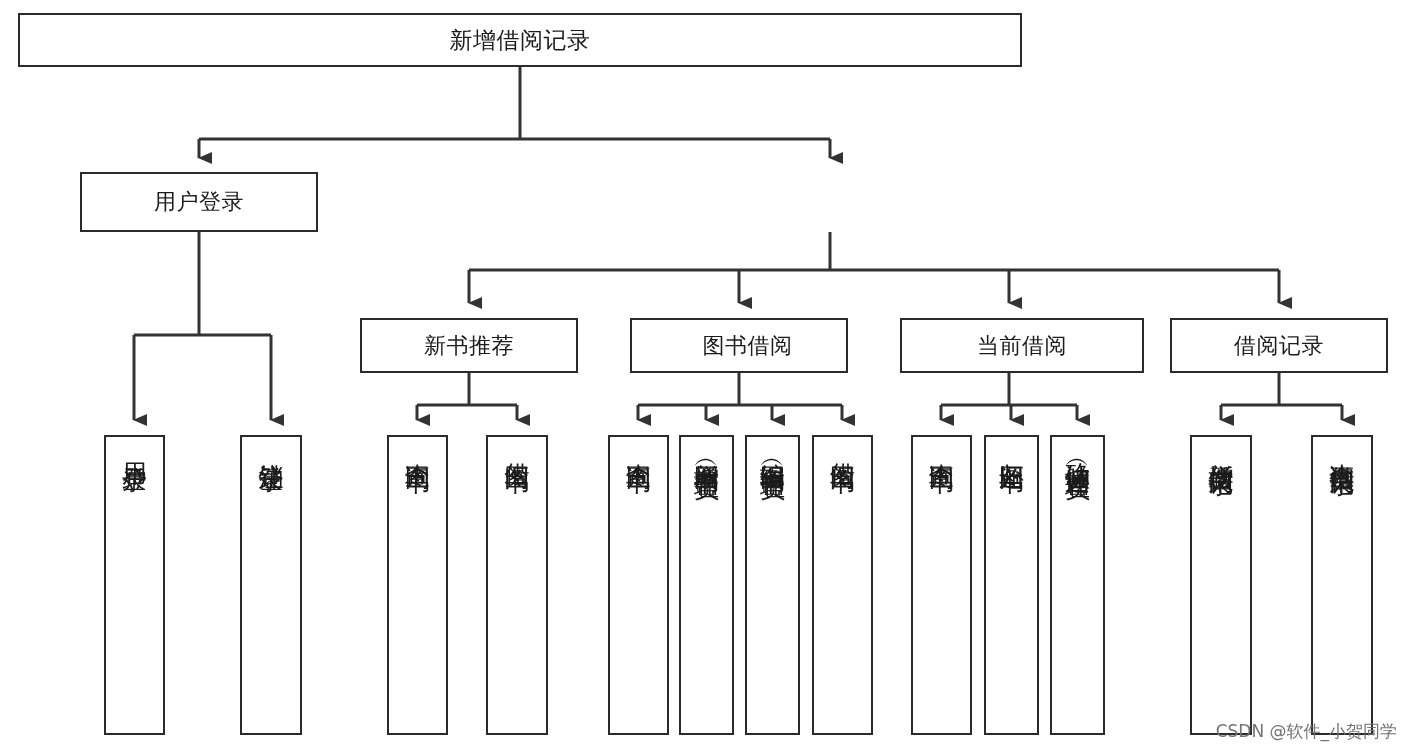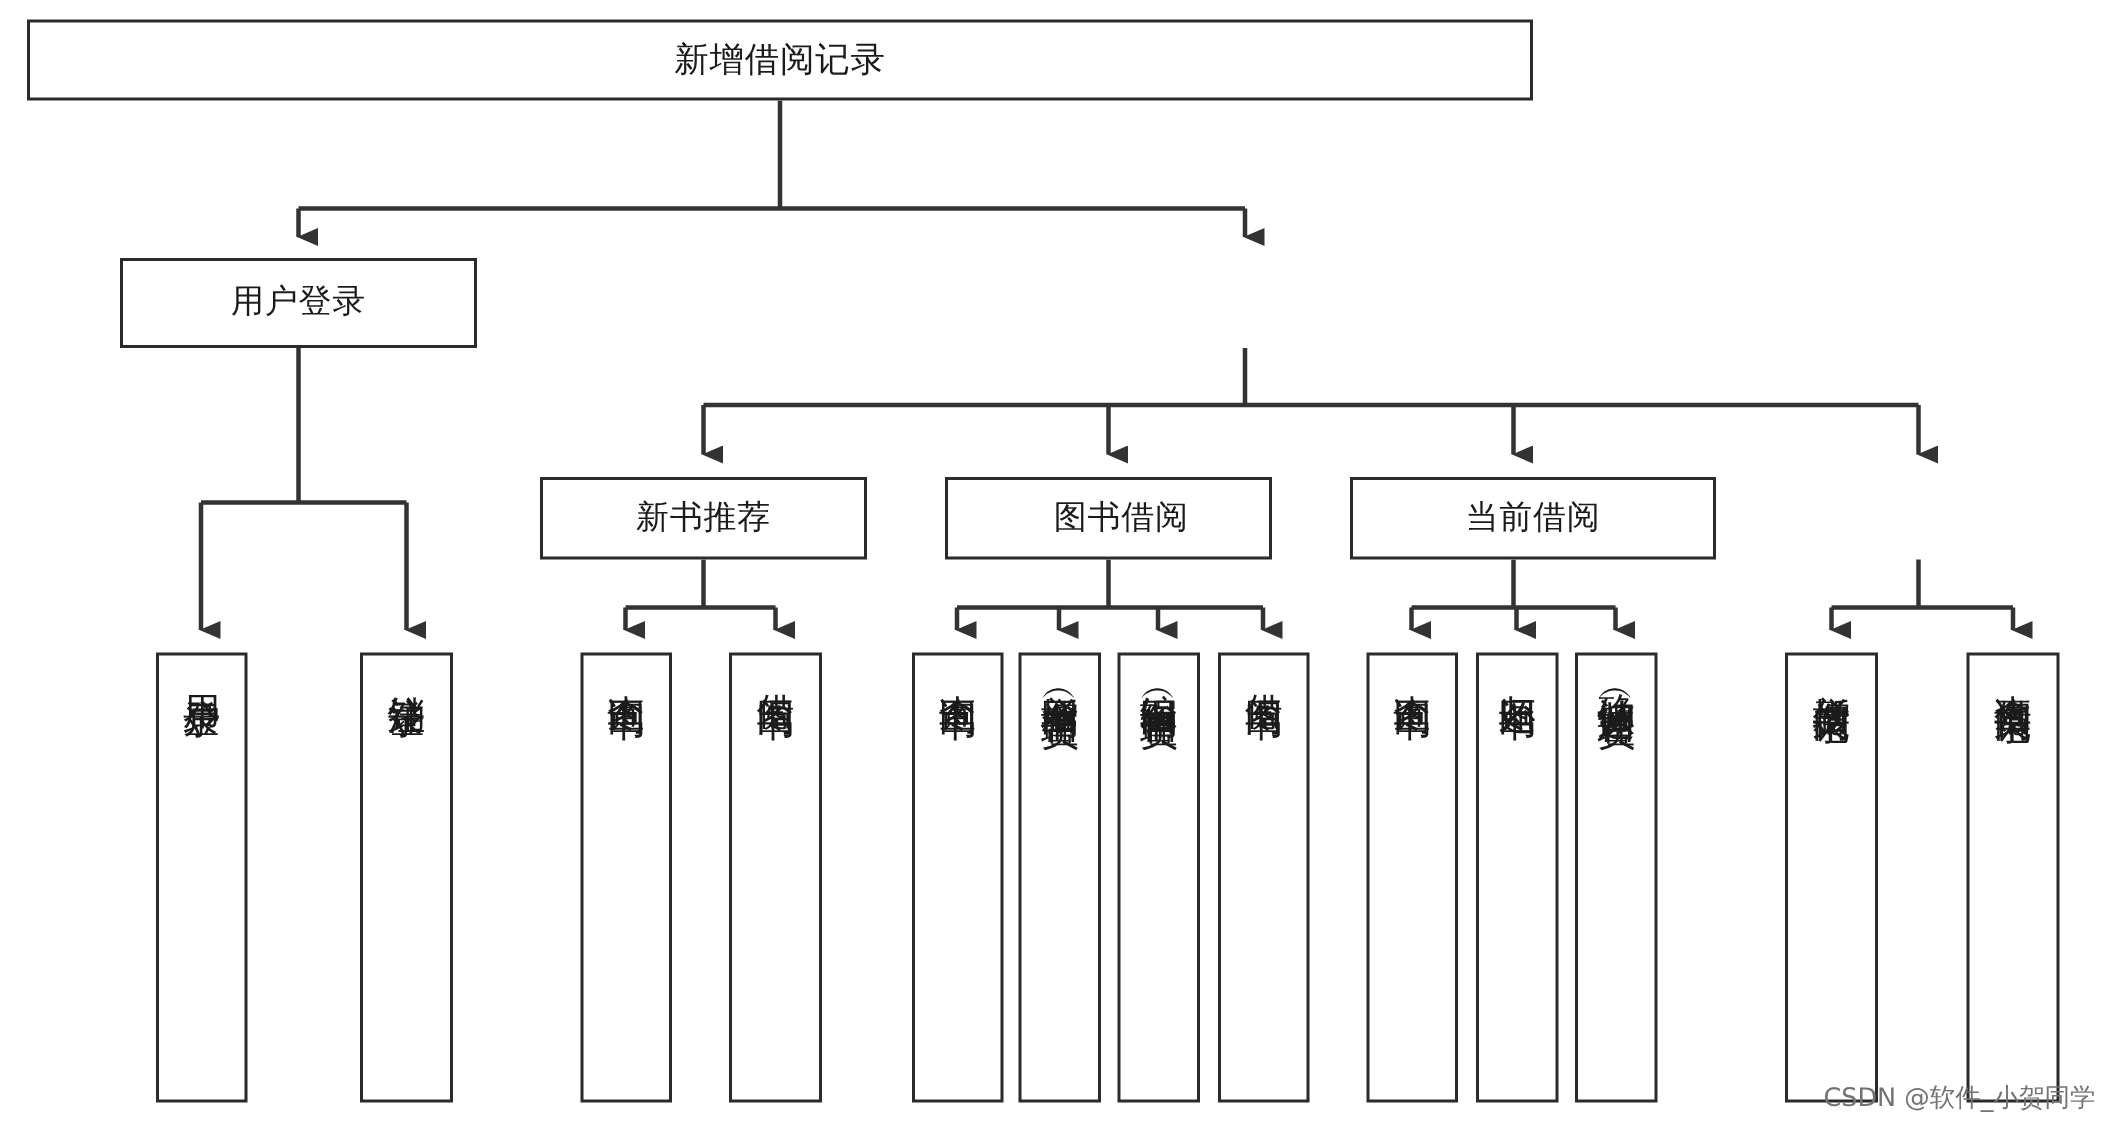--- a/index.html
+++ b/index.html
@@ -150,29 +150,32 @@
   </svg>
 
   <div class="node horiz root" style="left:18px; top:13px; width:1004px; height:54px;">
     <span class="node-label">新增借阅记录</span>
   </div>
 
   <div class="node horiz" style="left:80px; top:172px; width:238px; height:60px;">
     <span class="node-label">用户登录</span>
   </div>
 
-  <div class="node horiz" style="left:360px; top:318px; width:218px; height:55px;">
+  <div class="node horiz" style="left:360px; top:318px; width:218px; height:55px;font-family:Liberation Serif, serif;">
     <span class="node-label">新书推荐</span>
   </div>
   <div class="node horiz" style="left:630px; top:318px; width:218px; height:55px;padding-left:17px;">
     <span class="node-label">图书借阅</span>
   </div>
   <div class="node horiz" style="left:900px; top:318px; width:244px; height:55px;">
     <span class="node-label">当前借阅</span>
   </div>
+  <div class="node horiz" style="left:1170px; top:318px; width:218px; height:55px;">
+    <span class="node-label">借阅记录</span>
+  </div>
 
   <div class="node vert" style="left:104px; top:435px; width:61px; height:300px;">
     <span class="node-label">用户登录</span>
   </div>
   <div class="node vert" style="left:240px; top:435px; width:62px; height:300px;">
     <span class="node-label">注销登录</span>
   </div>
 
   <div class="node vert" style="left:387px; top:435px; width:61px; height:300px;">
     <span class="node-label">查询图书</span>

